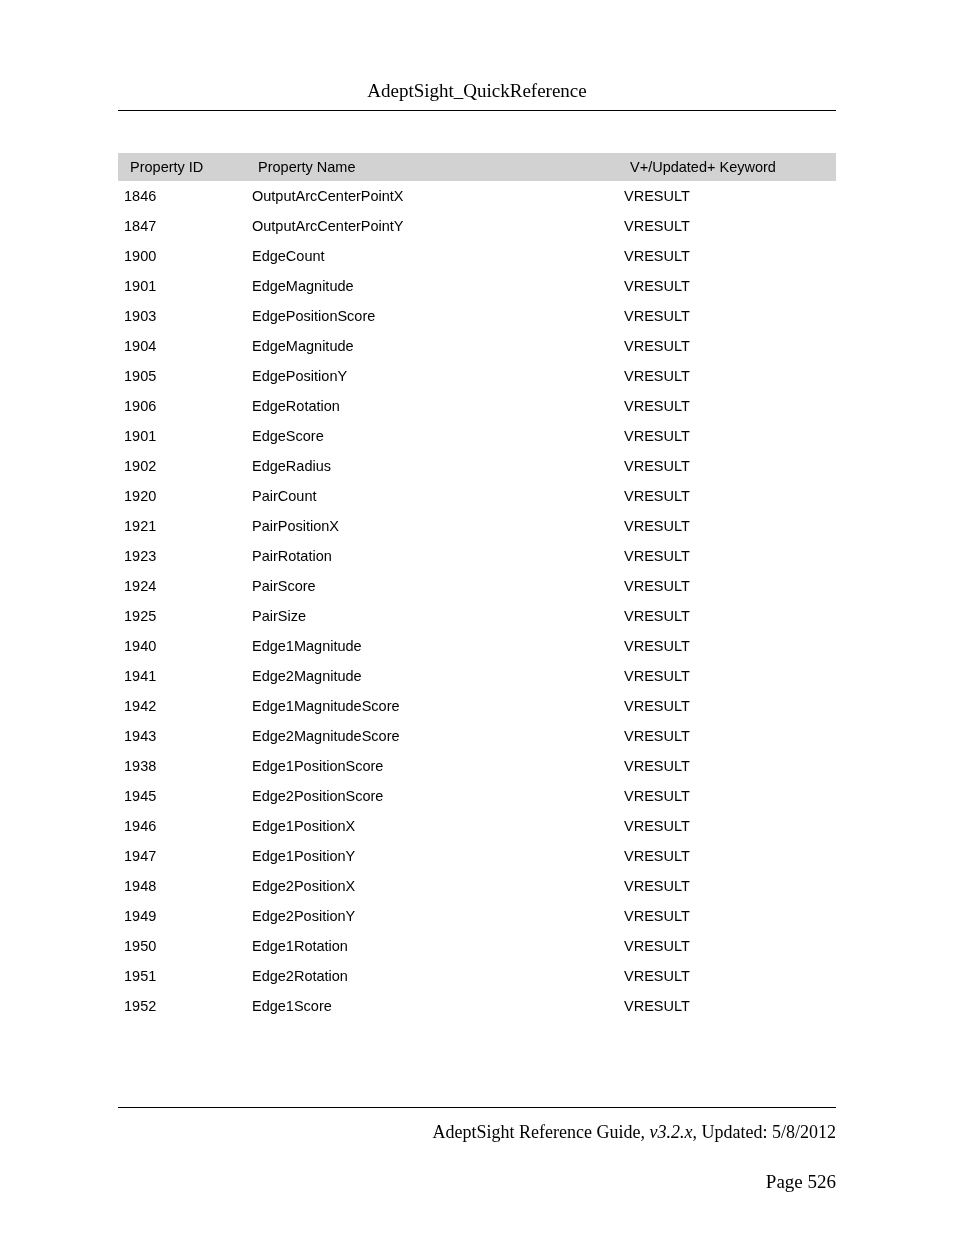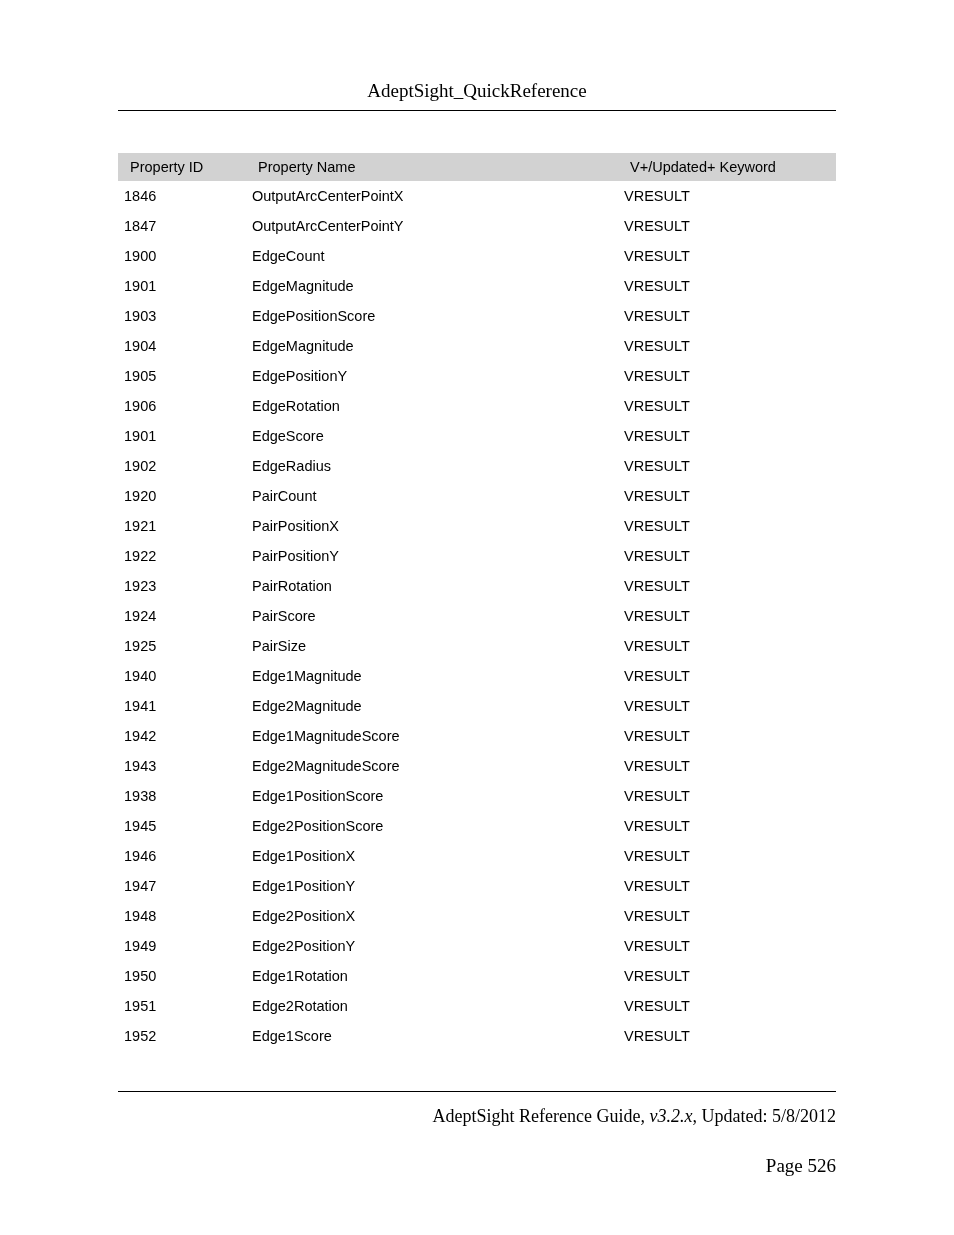--- a/index.html
+++ b/index.html
@@ -67,21 +67,21 @@
     font-family: "Times New Roman", Times, serif;
     font-size: 18px;
     margin: 0;
   }
   .footer-line .italic {
     font-style: italic;
   }
   .page-number {
     font-family: "Times New Roman", Times, serif;
     font-size: 19px;
-    margin: 28px 0 16px 0;
+    margin: 28px 0 0 0;
   }
 </style>
 </head>
 <body>
 
 <div class="page">
 
   <p class="header-title">AdeptSight_QuickReference</p>
   <hr class="header-rule">
 
@@ -148,25 +148,20 @@
           <td class="col-id">1920</td>
           <td class="col-name">PairCount</td>
           <td class="col-keyword">VRESULT</td>
         </tr>
         <tr>
           <td class="col-id">1921</td>
           <td class="col-name">PairPositionX</td>
           <td class="col-keyword">VRESULT</td>
         </tr>
         <tr>
-          <td class="col-id">1922</td>
-          <td class="col-name">PairPositionY</td>
-          <td class="col-keyword">VRESULT</td>
-        </tr>
-        <tr>
           <td class="col-id">1923</td>
           <td class="col-name">PairRotation</td>
           <td class="col-keyword">VRESULT</td>
         </tr>
         <tr>
           <td class="col-id">1924</td>
           <td class="col-name">PairScore</td>
           <td class="col-keyword">VRESULT</td>
         </tr>
         <tr>

